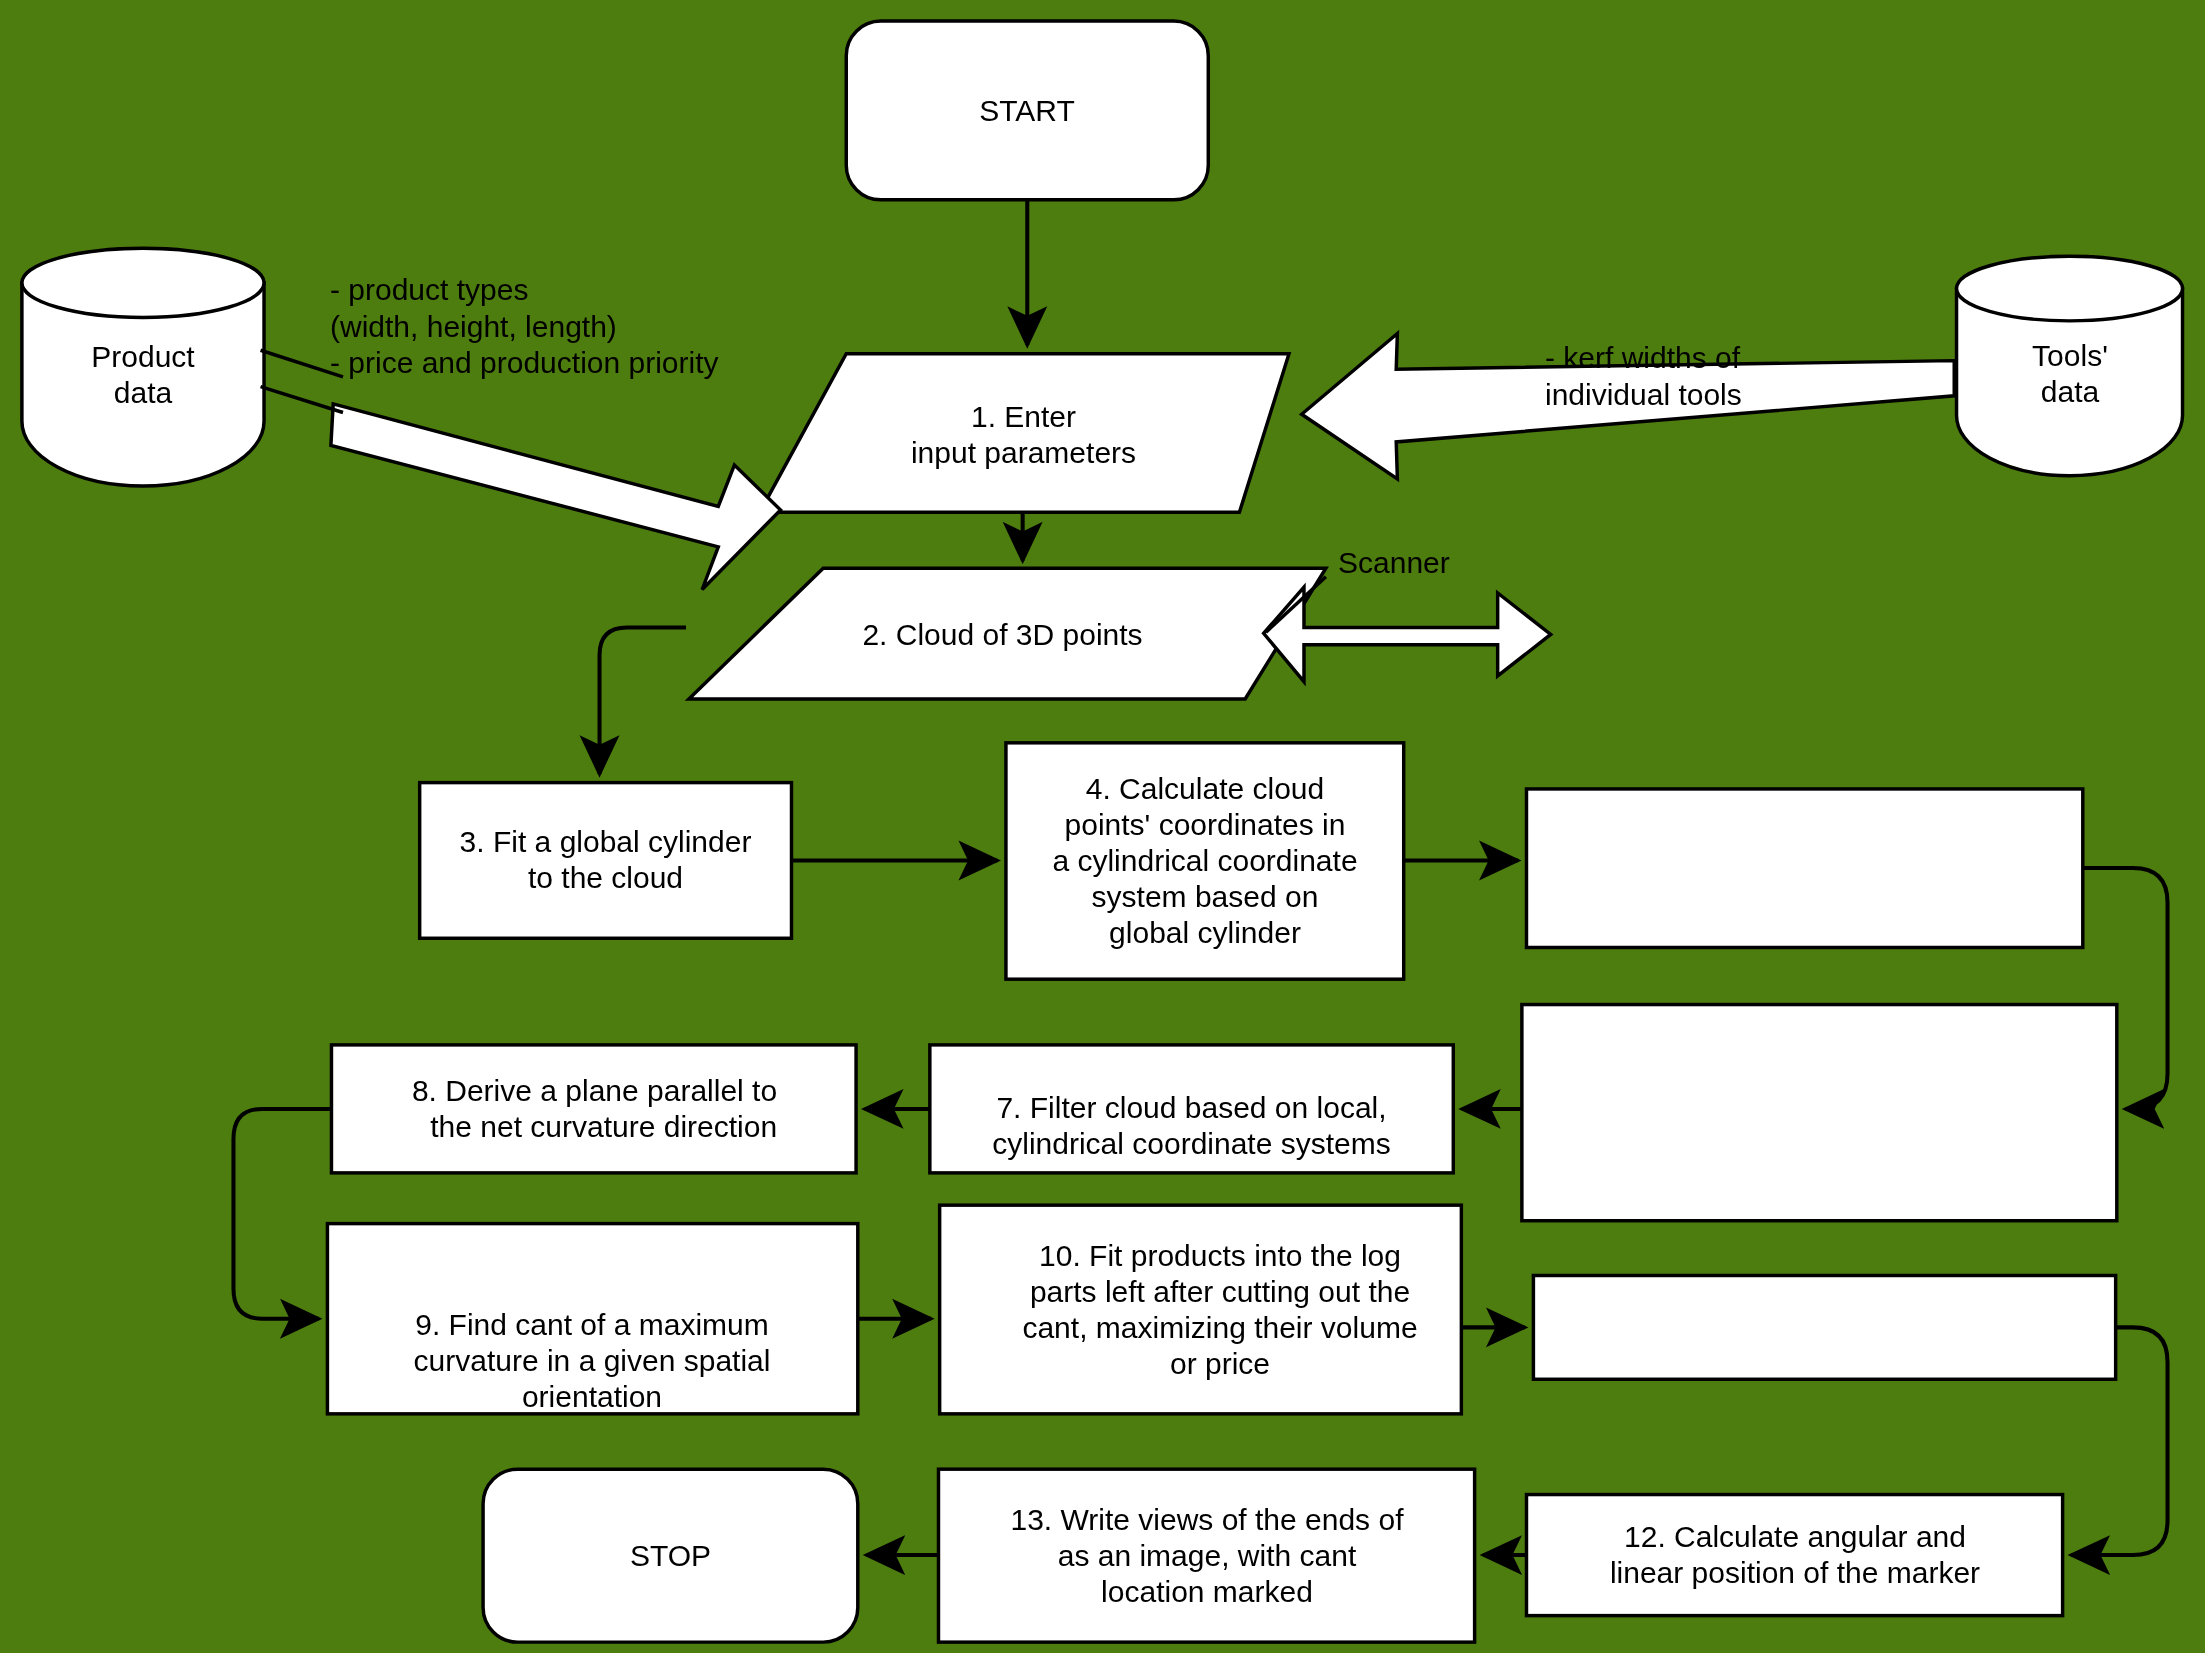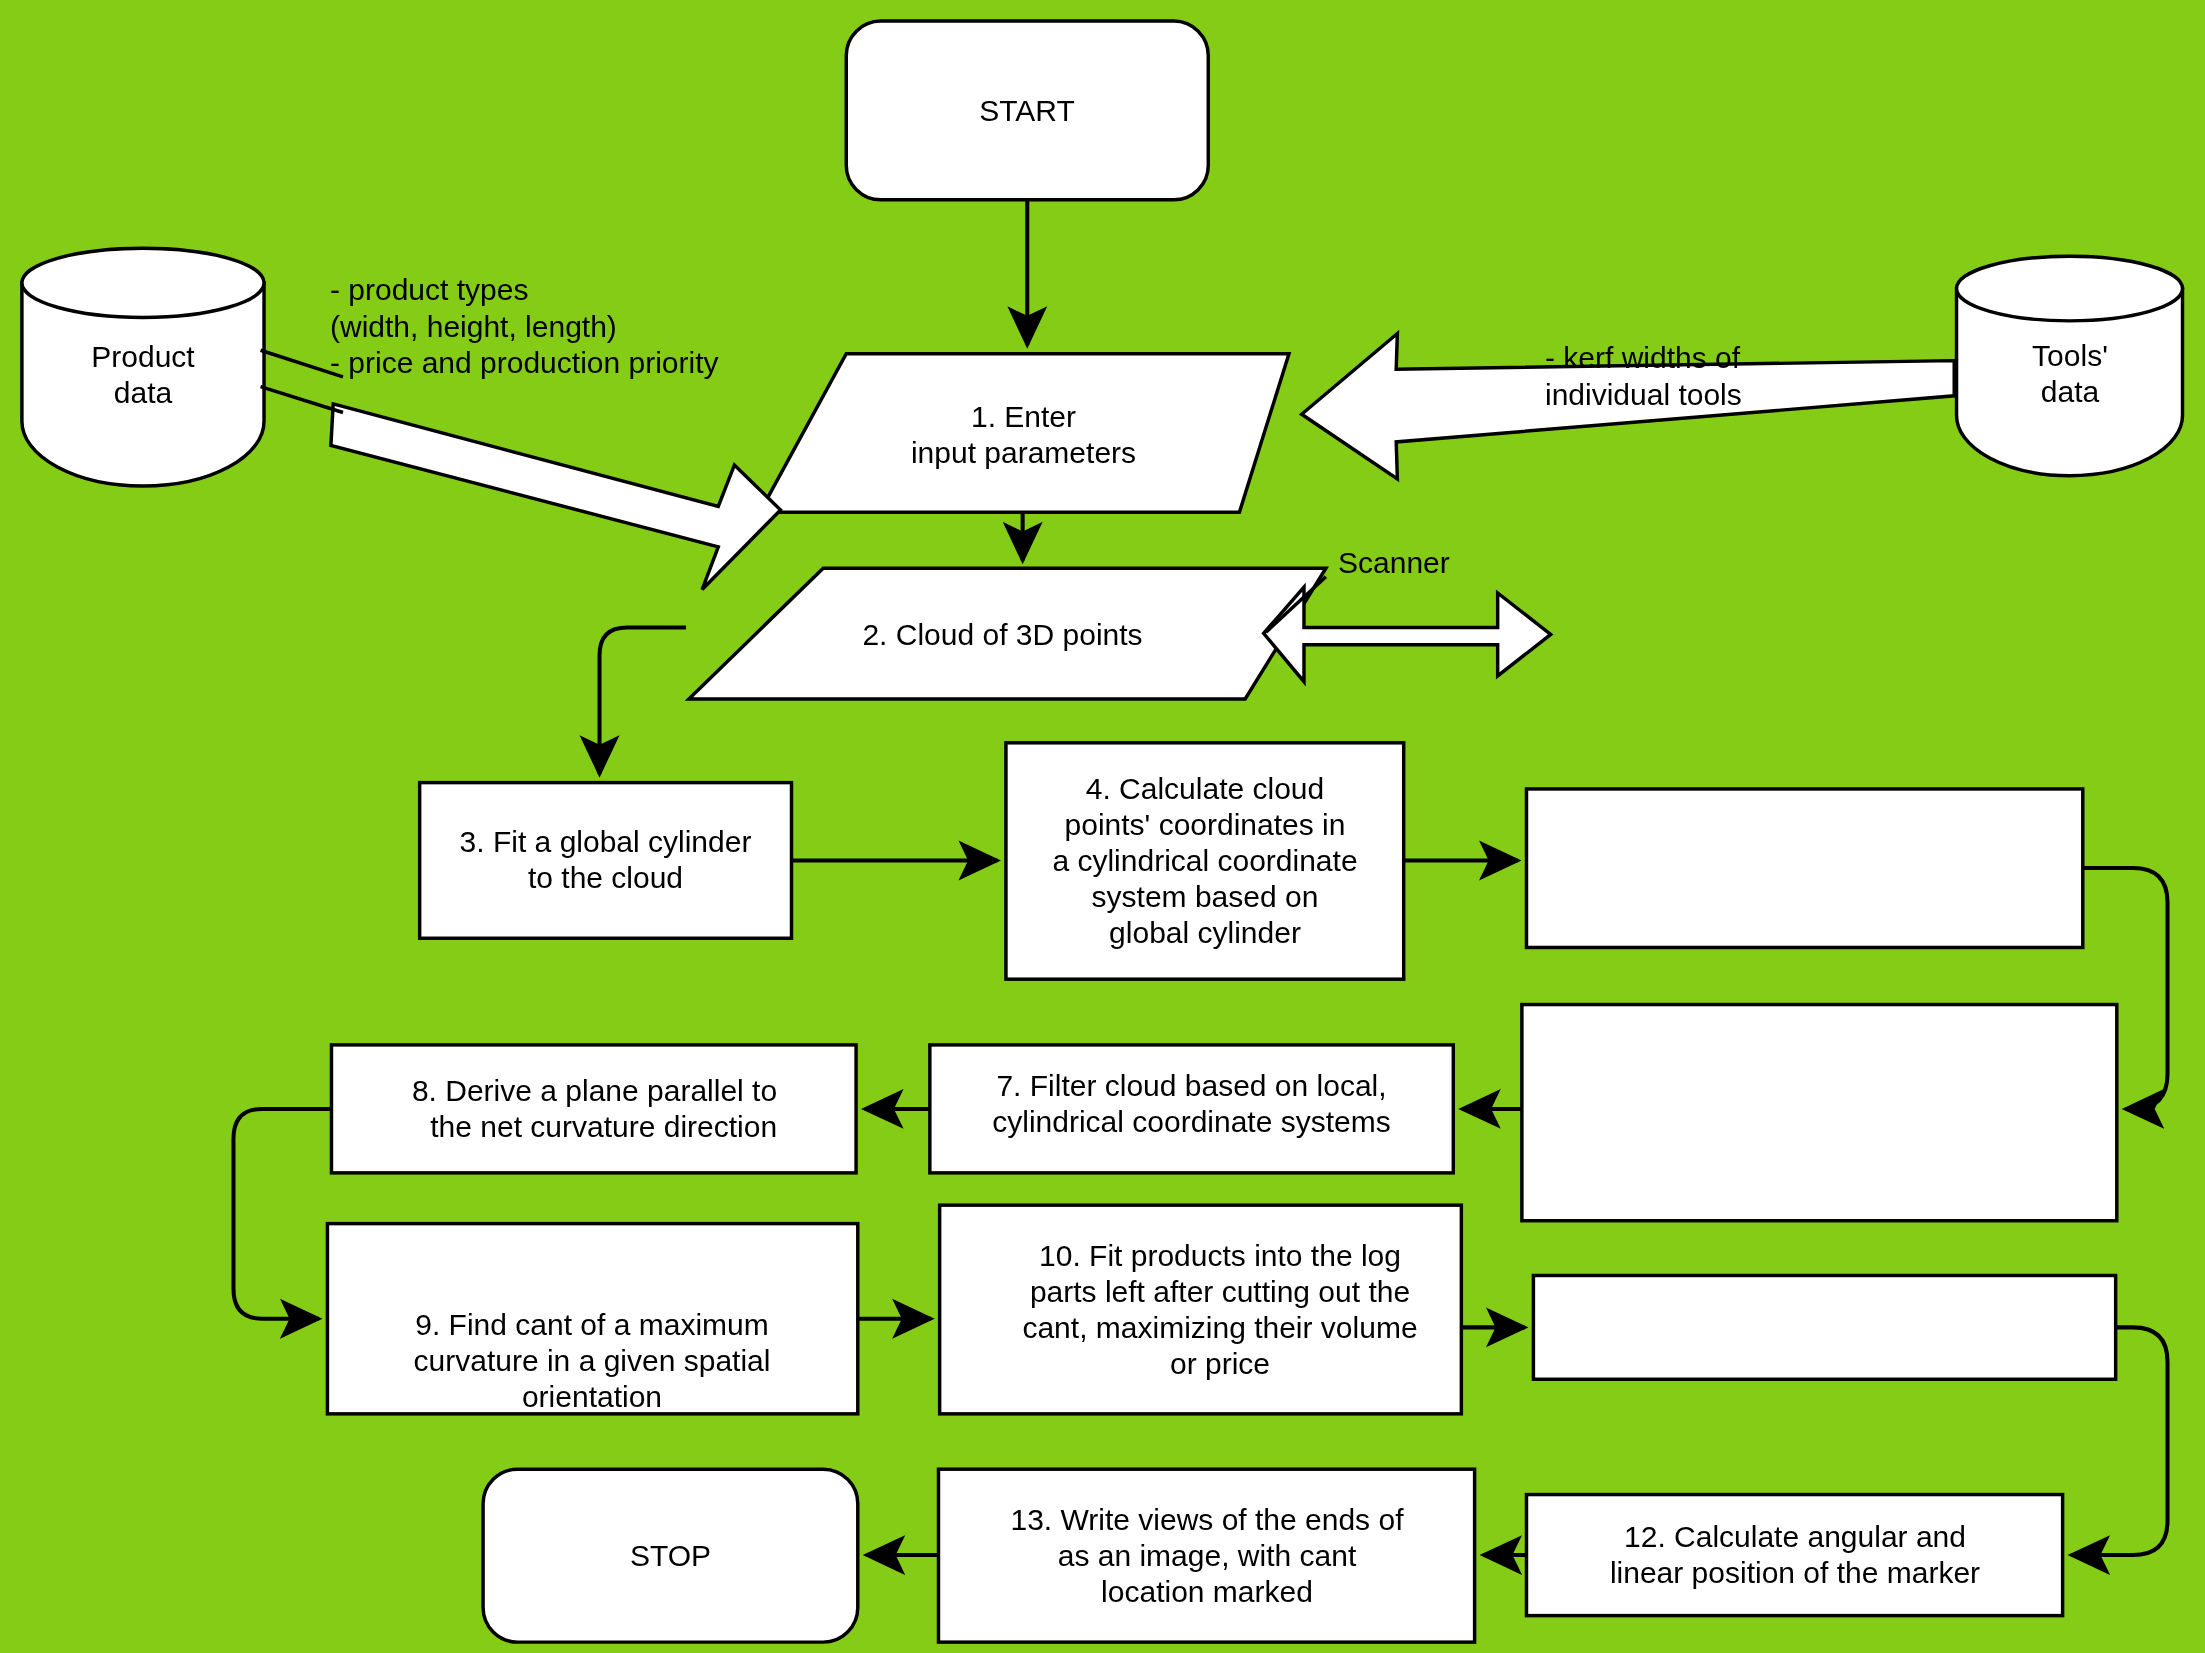--- a/index.html
+++ b/index.html
@@ -9,21 +9,21 @@
     background: #ffffff;
   }
   body {
     font-family: "Liberation Sans", sans-serif;
     color: #000000;
   }
   #canvas {
     position: relative;
     width: 2205px;
     height: 1654px;
-    background: #84cc16;
+    background: #4d7c0f;
     overflow: hidden;
   }
   svg.layer {
     position: absolute;
     left: 0;
     top: 0;
     width: 2205px;
     height: 1654px;
     pointer-events: none;
   }
@@ -154,21 +154,21 @@
 to the cloud</div>
 
   <div class="node" style="left:1003px; top:743px; width:404px; height:236px;">4. Calculate cloud
 points' coordinates in
 a cylindrical coordinate
 system based on
 global cylinder</div>
 
 
 
-  <div class="node" style="left:927px; top:1040px; width:529px; height:128px;">7. Filter cloud based on local,
+  <div class="node" style="left:927px; top:1062px; width:529px; height:128px;">7. Filter cloud based on local,
 cylindrical coordinate systems</div>
 
   <div class="node" style="left:332px; top:1045px; width:525px; height:128px;text-align:right;">8. Derive a plane parallel to
 the net curvature direction</div>
 
   <div class="node" style="left:327px; top:1223px; width:530px; height:190px;margin-top:43px;">9. Find cant of a maximum
 curvature in a given spatial
 orientation</div>
 
   <div class="node" style="left:937px; top:1205px; width:526px; height:209px;margin-left:20px;">10. Fit products into the log

